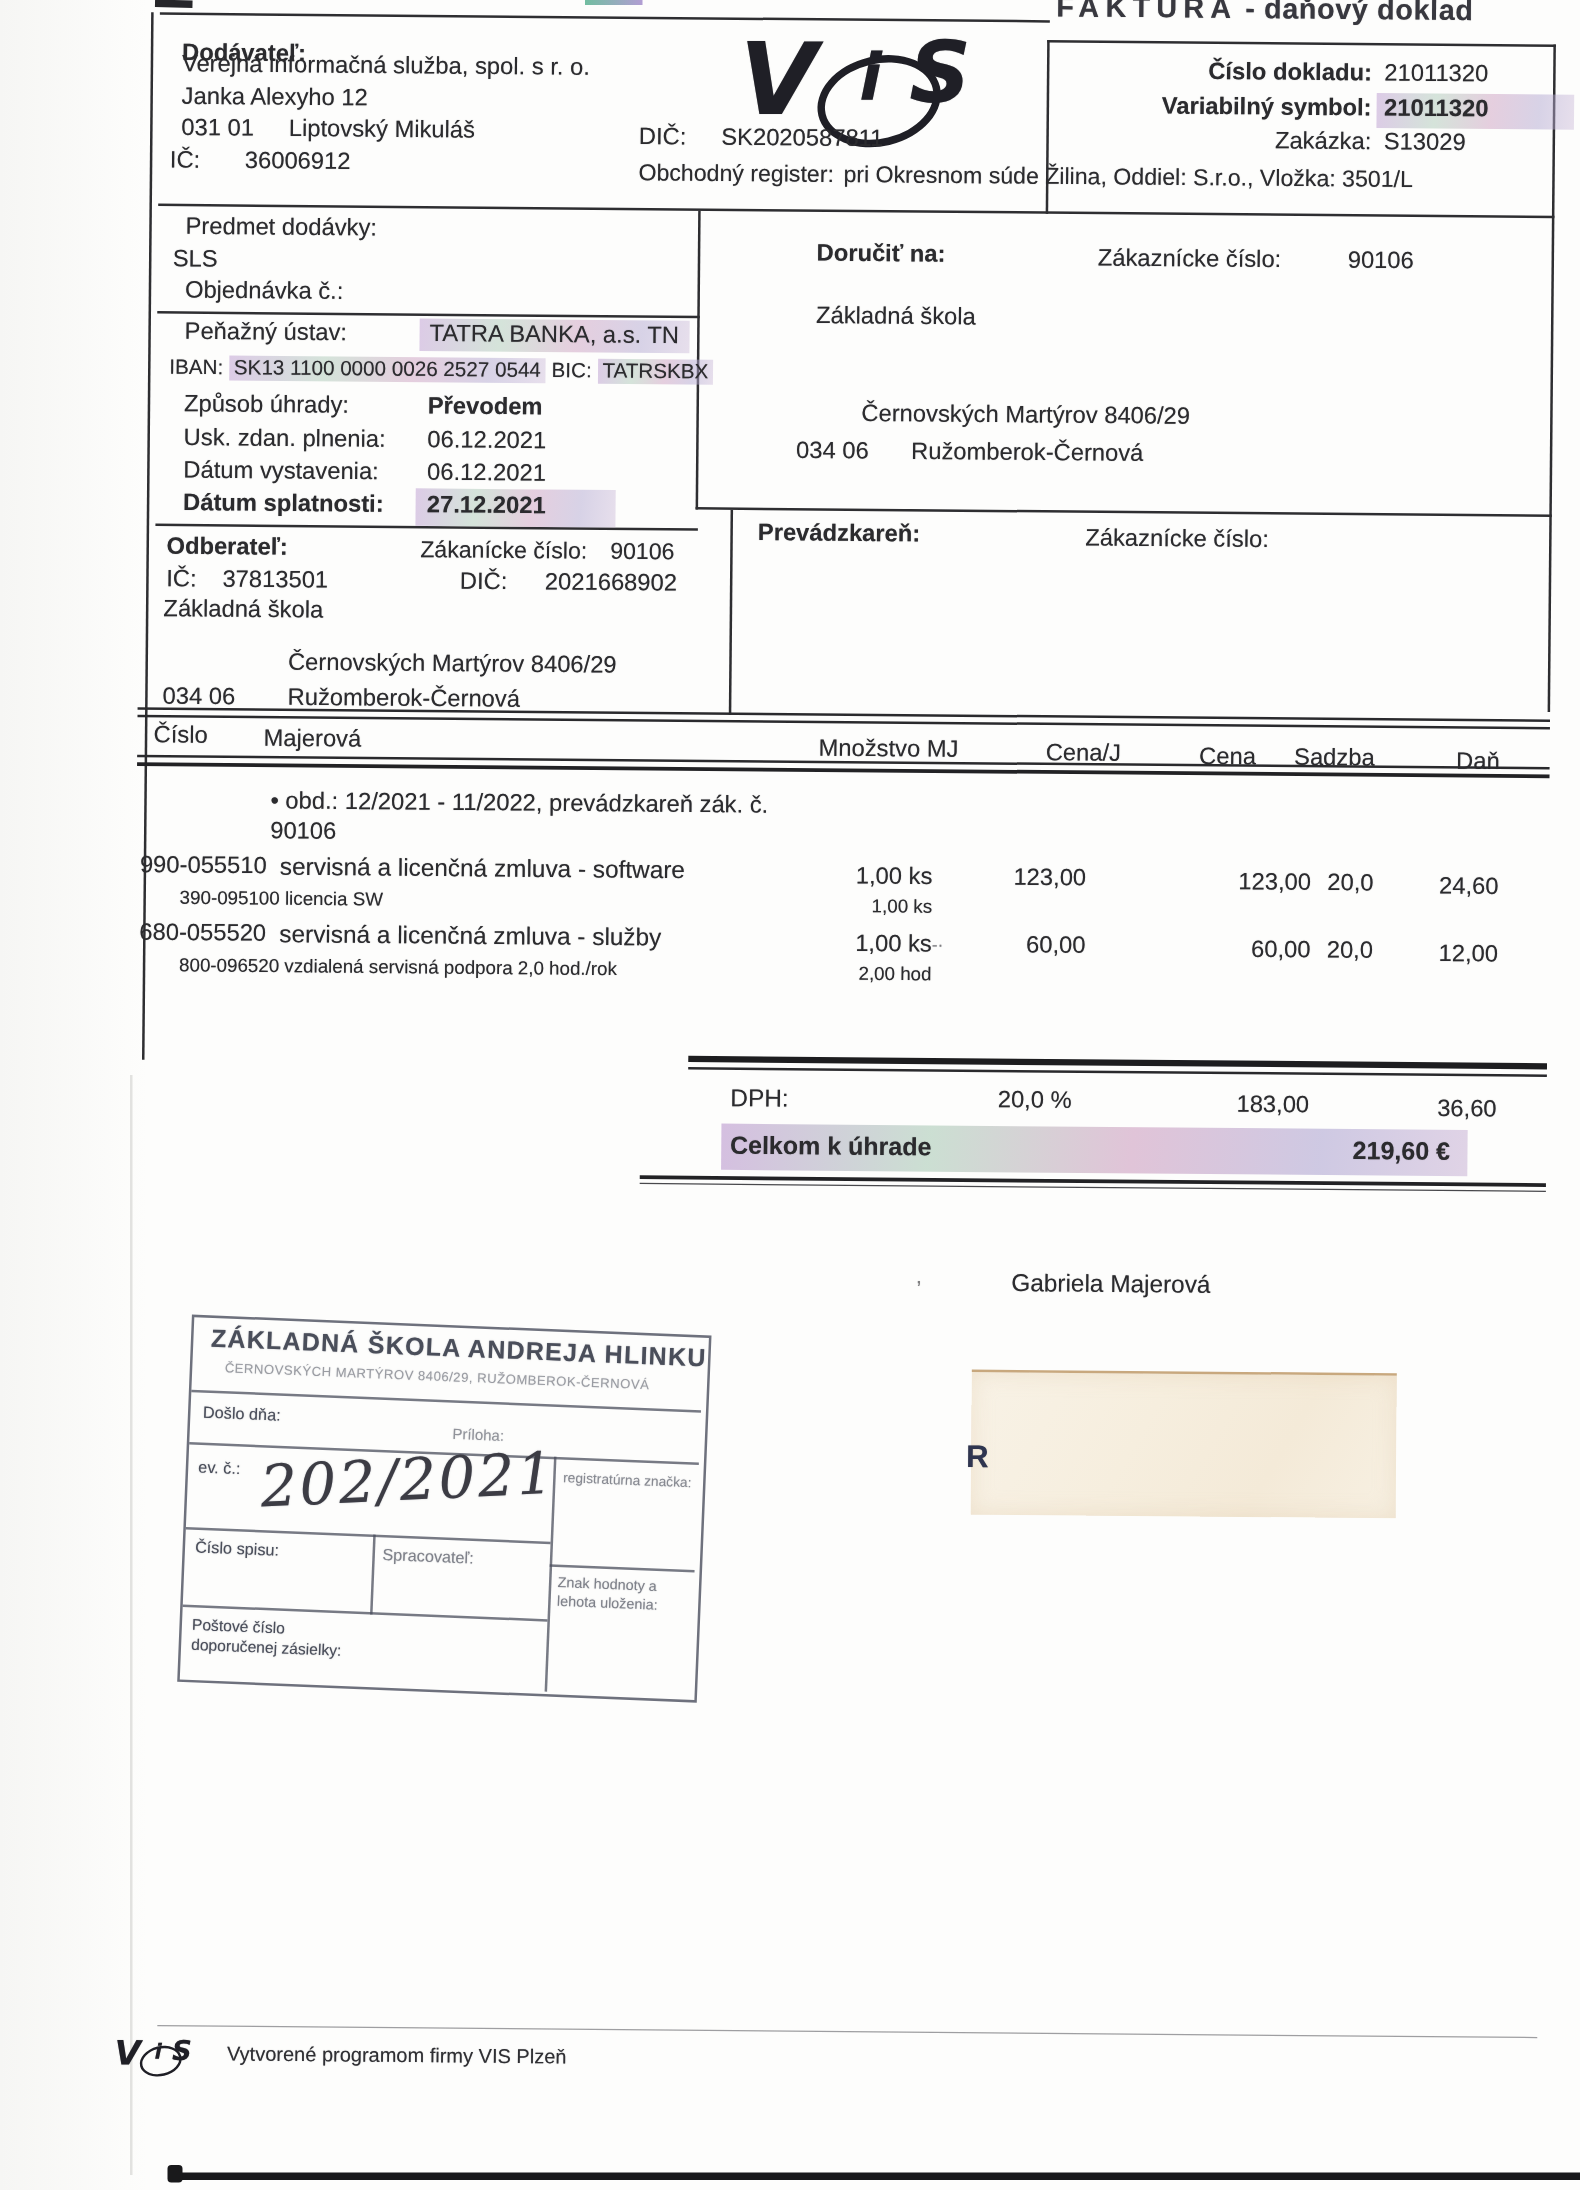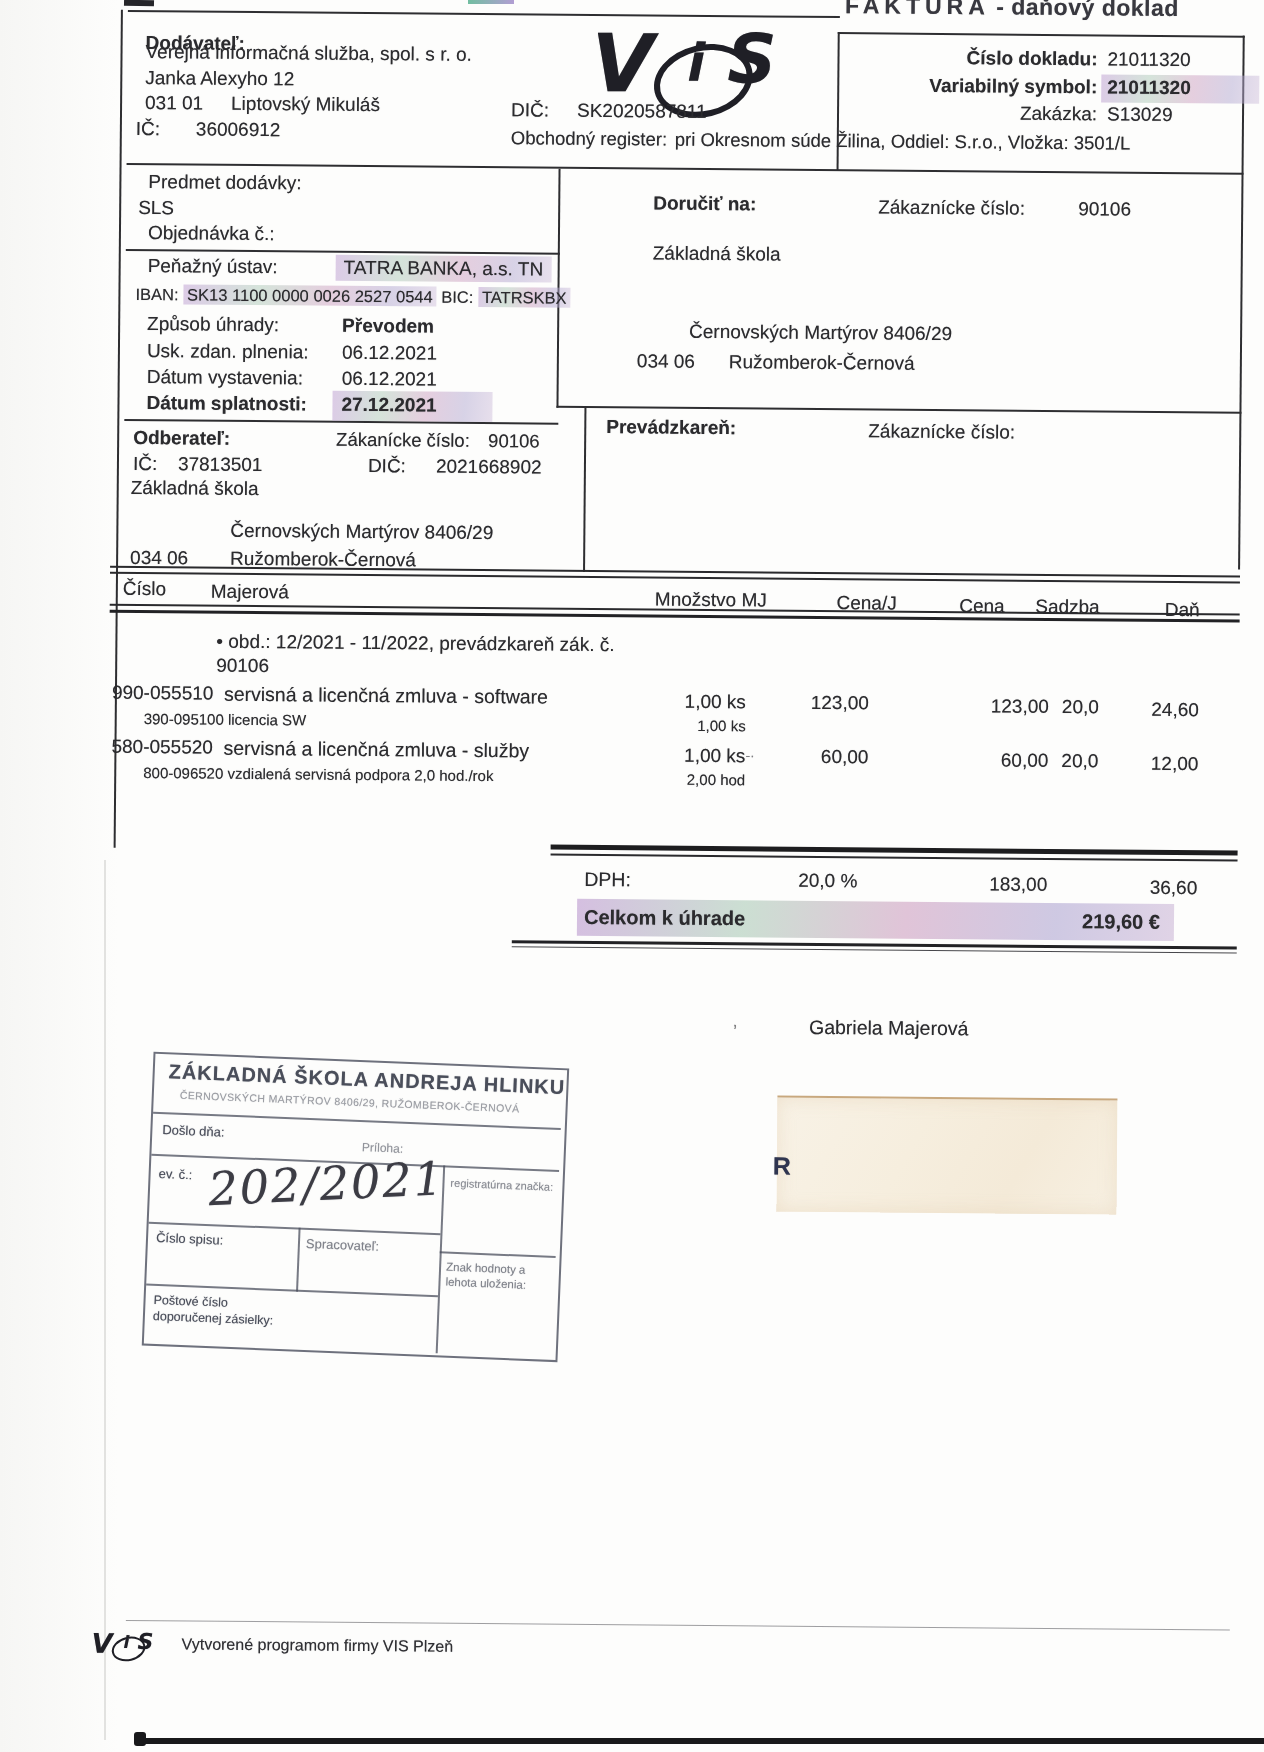--- a/index.html
+++ b/index.html
@@ -146,21 +146,21 @@
     <div class="abs r" style="left:715px;top:686px;width:160px;">123,00</div>
     <div class="abs r" style="left:895px;top:688px;width:160px;">123,00</div>
     <div class="abs r" style="left:945px;top:688px;width:160px;">20,0</div>
     <div class="abs r" style="left:1045px;top:690px;width:160px;">24,60</div>
     <div class="abs" style="left:150px;top:710px;font-size:15px;">
       <span>390-095100</span>
       <span>licencia SW</span>
     </div>
     <div class="abs r" style="left:592px;top:712px;width:160px;font-size:15px;">1,00 ks</div>
 
-    <div class="abs" style="left:118px;top:736px;">580-055520</div>
+    <div class="abs" style="left:118px;top:736px;">680-055520</div>
     <div class="abs" style="left:230px;top:736px;font-size:19.5px;">servisná a licenčná zmluva - služby</div>
     <div class="abs r" style="left:592px;top:740px;width:160px;">1,00 ks</div>
     <div class="abs" style="left:752px;top:742px;font-size:14px;color:#4a4a50;opacity:.7;">-·</div>
     <div class="abs r" style="left:715px;top:740px;width:160px;">60,00</div>
     <div class="abs r" style="left:895px;top:742px;width:160px;">60,00</div>
     <div class="abs r" style="left:945px;top:742px;width:160px;">20,0</div>
     <div class="abs r" style="left:1045px;top:744px;width:160px;">12,00</div>
     <div class="abs" style="left:150px;top:764px;font-size:15px;">
       <span>800-096520</span>
       <span>vzdialená servisná podpora 2,0 hod./rok</span>

